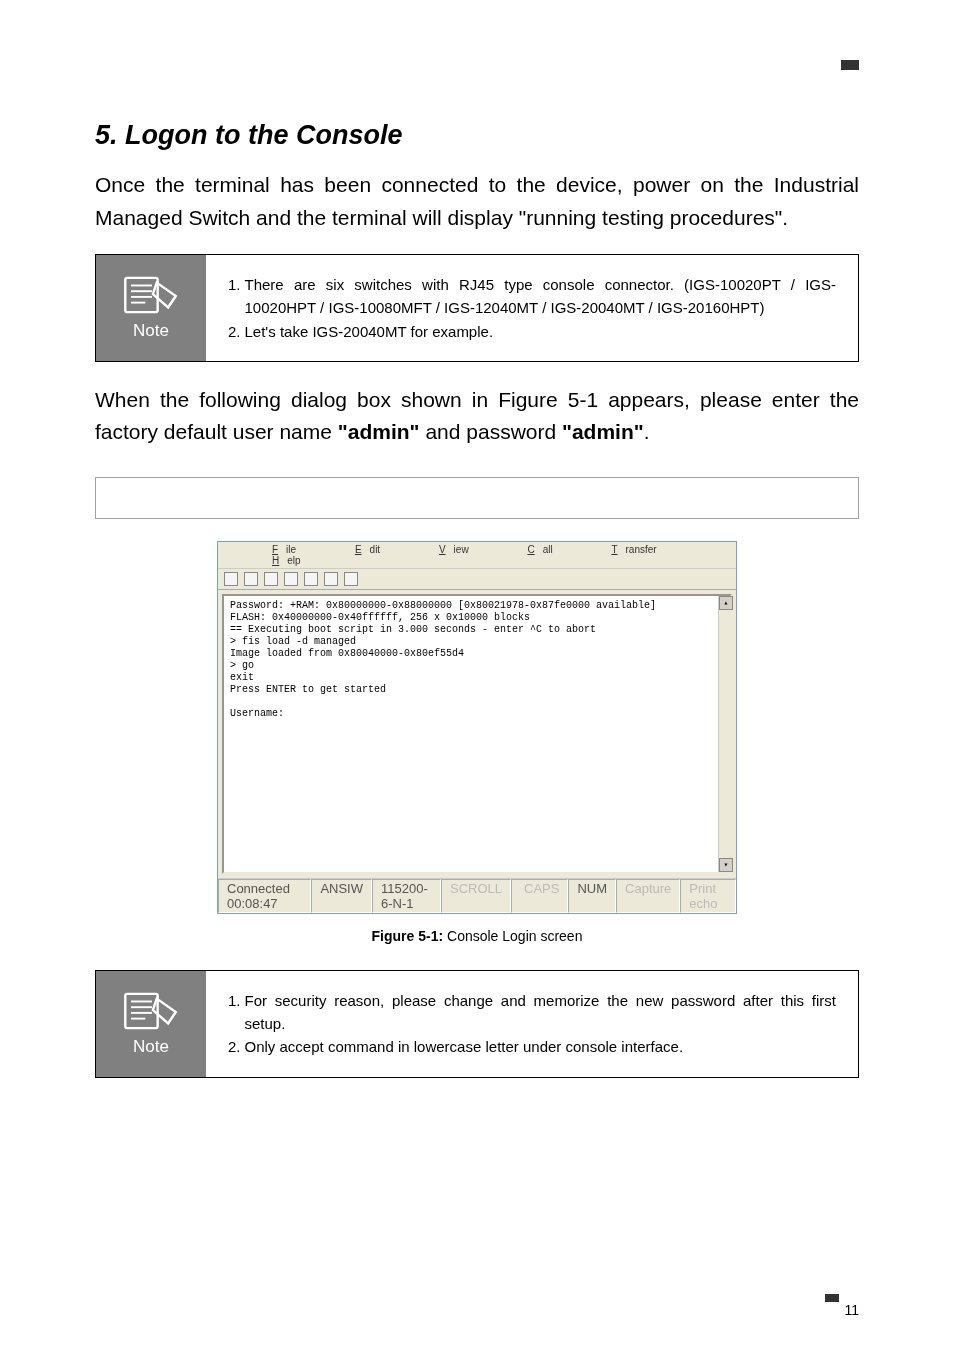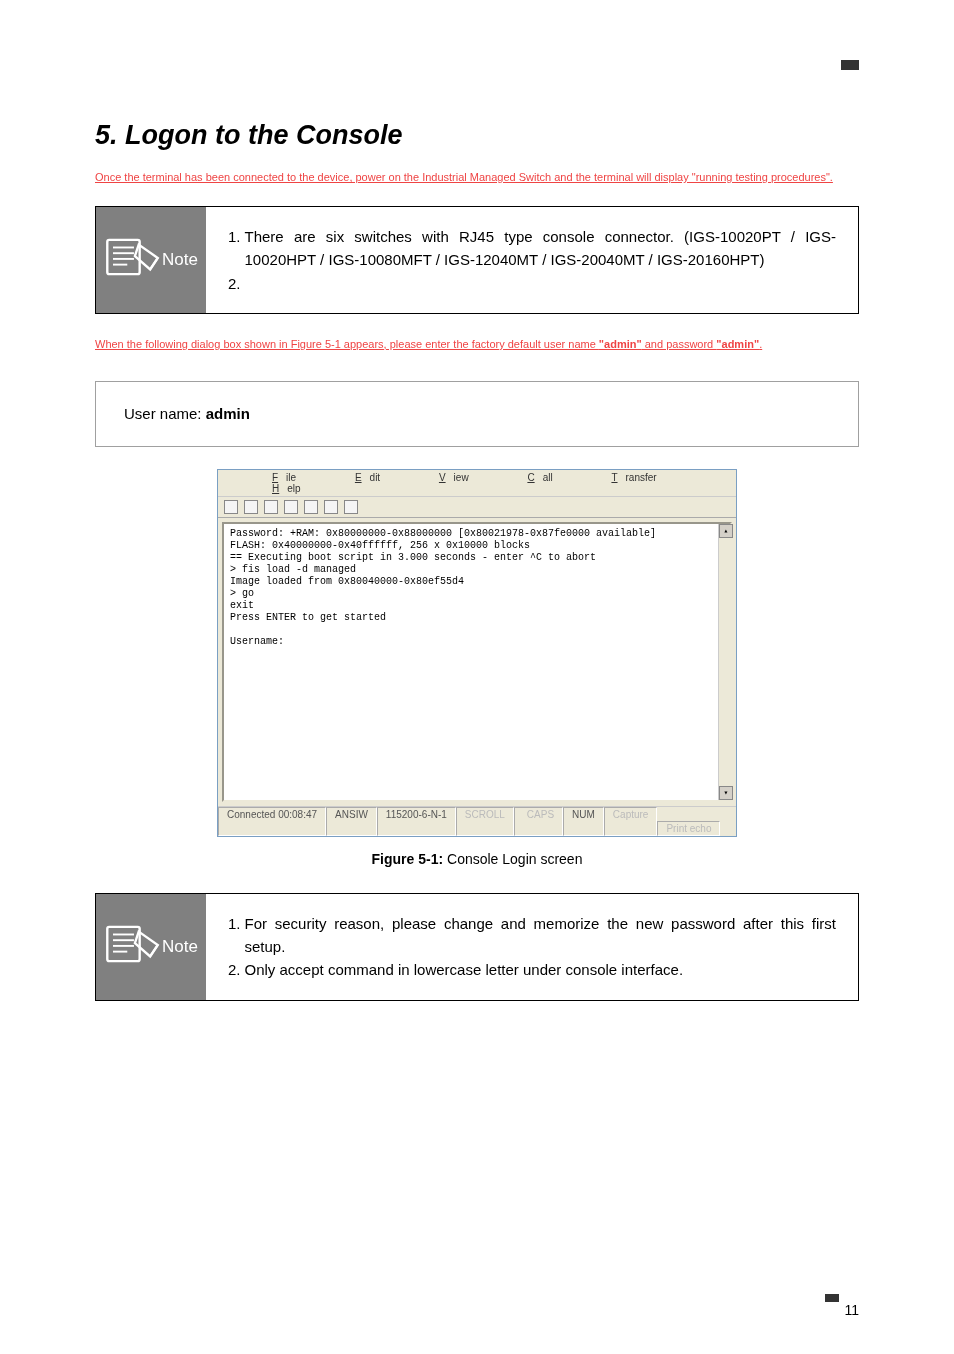--- a/index.html
+++ b/index.html
@@ -34,37 +34,36 @@
     h1 {
       font-style: italic;
       font-weight: bold;
       font-size: 27px;
       color: #000;
       margin-top: 60px;
       margin-bottom: 18px;
       font-family: Verdana, Geneva, sans-serif;
     }
     .body-text {
-      font-size: 11px;
-      color: #ef4444;
+      font-size: 21px;
+      color: #000000;
       line-height: 1.55;
       text-align: justify;
       margin-bottom: 20px;
-      text-decoration: underline;
     }
     .note-box {
       border: 1px solid #000;
       display: flex;
       margin-bottom: 22px;
     }
     .note-left {
       width: 110px;
       background: #808080;
       display: flex;
-      flex-direction: row;
+      flex-direction: column;
       align-items: center;
       justify-content: center;
       padding: 14px 0;
     }
     .note-icon {
       width: 58px;
       height: 40px;
       margin-bottom: 6px;
     }
     .note-label {
@@ -199,21 +198,21 @@
       background: #d4d0c8;
       border: 1px solid #888;
       font-size: 8px;
       text-align: center;
       line-height: 12px;
     }
     .statusbar {
       background: #ece9d8;
       border-top: 1px solid #ccc;
       display: flex;
-      font-size: 10px;
+      font-size: 13px;
       color: #555;
     }
     .statusbar div {
       border: 1px inset #fff;
       padding: 1px 8px;
     }
     .figure-caption {
       text-align: center;
       font-size: 14px;
       margin: 14px 0 26px 0;
@@ -247,32 +246,30 @@
     </svg>
     <div class="note-label">Note</div>
   </div>
   <div class="note-right">
     <div style="display:flex;">
         <span style="flex-shrink:0;padding-right:4px;">1. </span>
         <span>There are six switches with RJ45 type console connector. (IGS-10020PT / IGS-10020HPT / IGS-10080MFT / IGS-12040MT / IGS-20040MT / IGS-20160HPT)</span>
       </div>
     <div style="display:flex;">
         <span style="flex-shrink:0;padding-right:4px;">2. </span>
+        <span>Let's take IGS-20040MT for example.</span>
       </div>
   </div>
 </div>
 
 <p class="body-text">
   <span>When the following dialog box shown in Figure 5-1 appears, please enter the factory default user name </span><b>"admin"</b><span> and password </span><b>"admin"</b><span>.</span>
 </p>
 
 <div class="creds-box">
-  <div>
-    <span>User name: </span><b>admin</b>
-  </div>
 </div>
 
 <div class="terminal-wrapper">
   <div class="terminal-window">
     <div class="menubar">
       <span><span class="u">F</span>ile</span>
       <span><span class="u">E</span>dit</span>
       <span><span class="u">V</span>iew</span>
       <span><span class="u">C</span>all</span>
       <span><span class="u">T</span>ransfer</span>
@@ -298,21 +295,21 @@
 
 Username:</span><div class="terminal-scrollbar"><div class="sb-arrow">▴</div><div class="sb-arrow">▾</div></div></div>
     <div class="statusbar">
       <div>Connected 00:08:47</div>
       <div>ANSIW</div>
       <div>115200-6-N-1</div>
       <div style="color:#bbb;">SCROLL</div>
       <div style="color:#bbb;padding-left:12px;">CAPS</div>
       <div>NUM</div>
       <div style="color:#bbb;">Capture</div>
-      <div style="color:#bbb;margin-top:14px;">Print echo</div>
+      <div style="color:#bbb;">Print echo</div>
     </div>
   </div>
 </div>
 
 <p class="figure-caption">
   <b>Figure 5-1:</b><span>  Console Login screen</span>
 </p>
 
 <div class="note-box">
   <div class="note-left">

